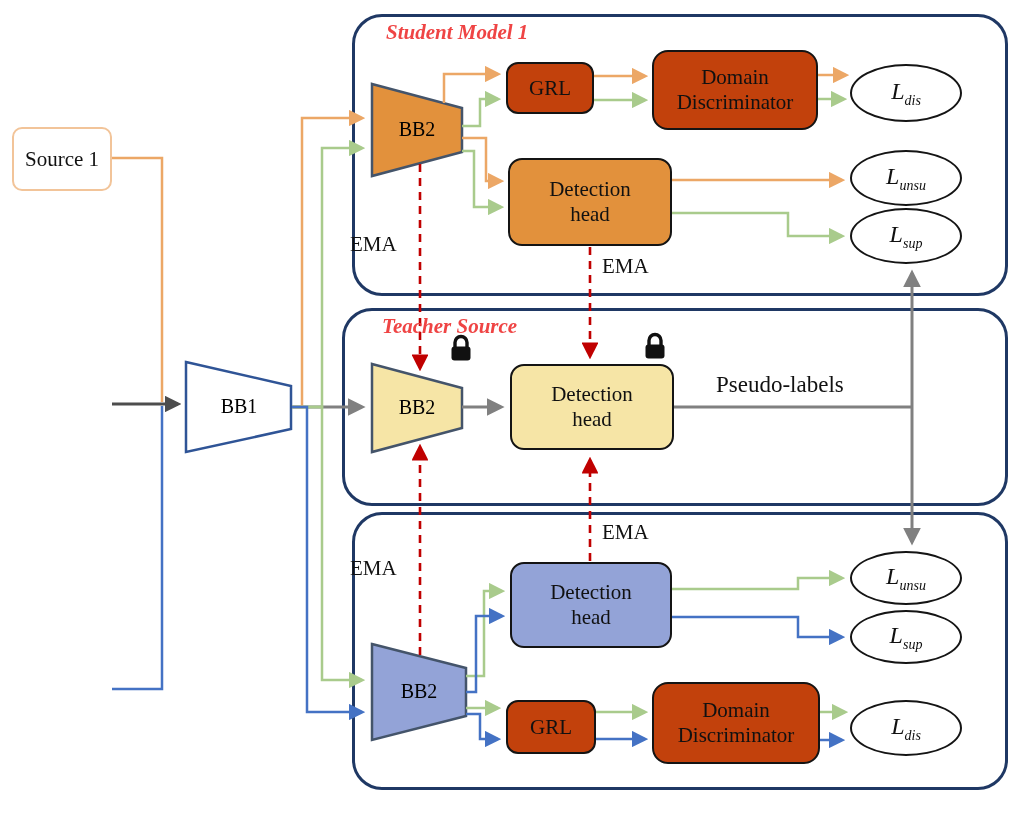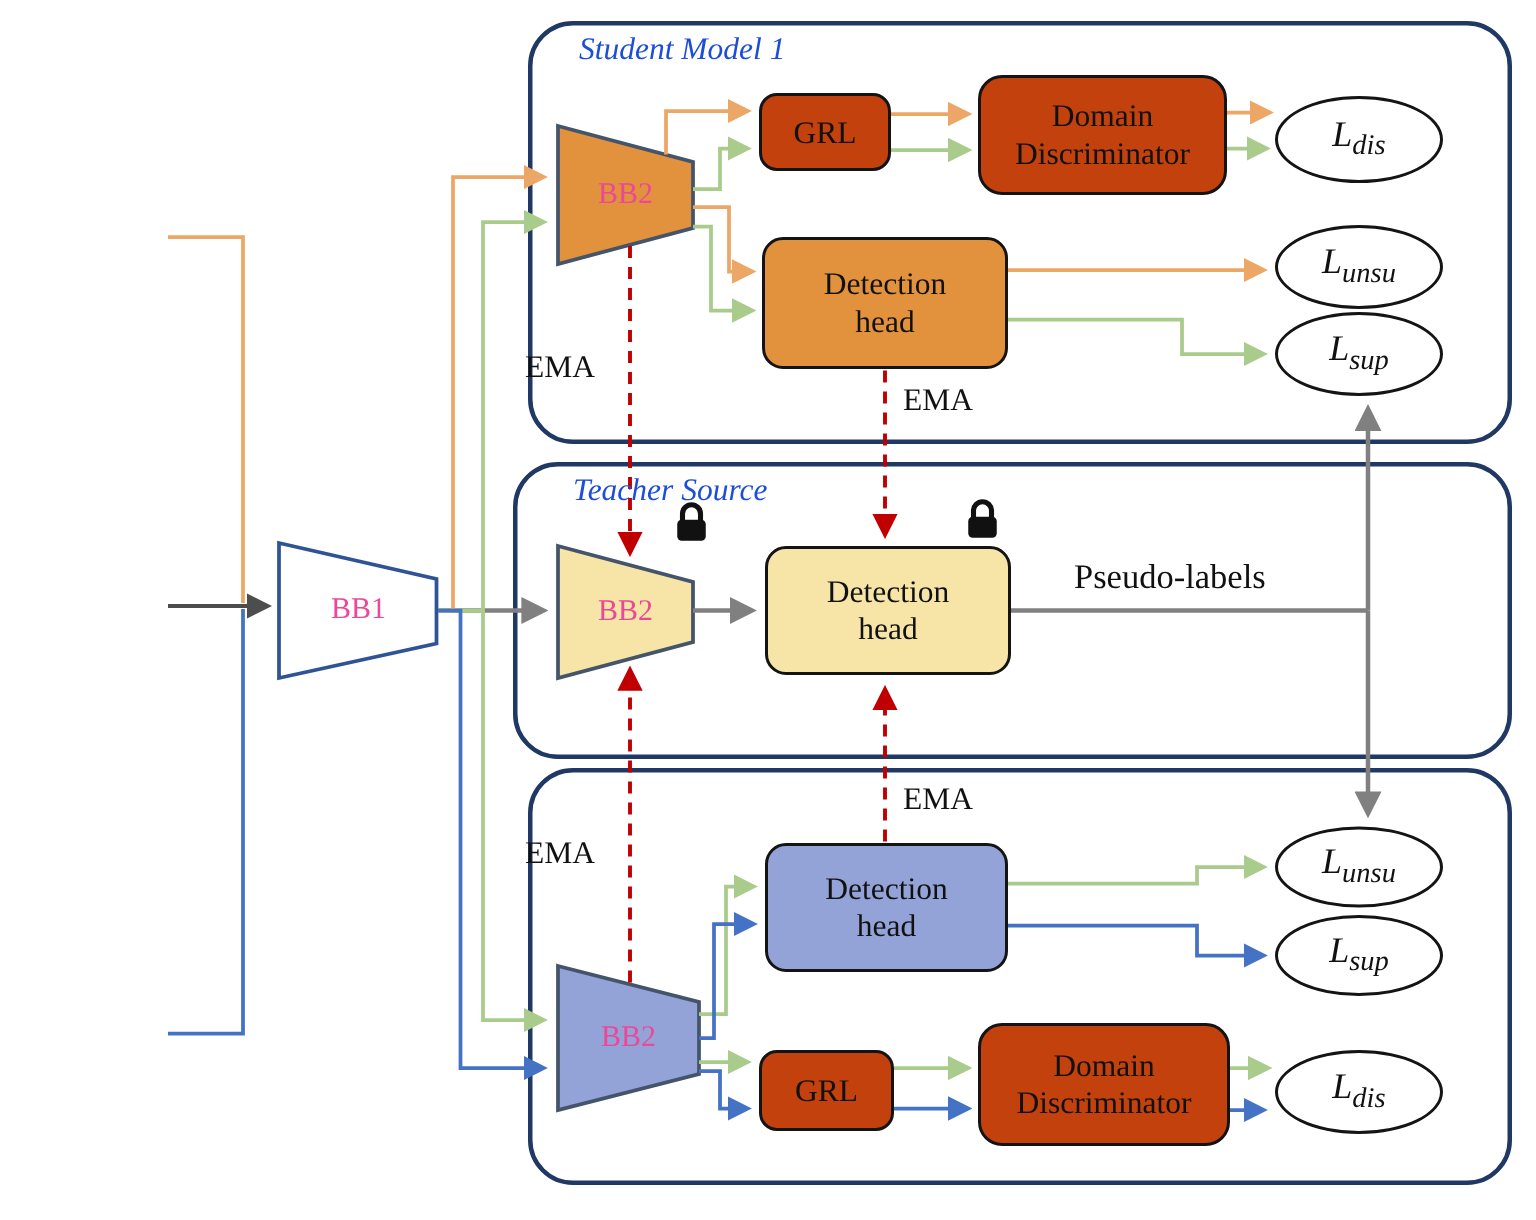--- a/index.html
+++ b/index.html
@@ -3,43 +3,43 @@
 <meta charset="utf-8">
 <style>
   * { box-sizing: border-box; margin: 0; padding: 0; }
   html,body { background:#ffffff; }
   body { font-family: "Liberation Serif", serif; color:#111; }
   .stage { position:relative; width:1024px; height:813px; background:#fff; overflow:hidden; }
 
   .wires { position:absolute; left:0; top:0; z-index:1; pointer-events:none; }
 
   .container { position:absolute; border:3px solid #1F3864; border-radius:30px; background:transparent; z-index:0; }
-  .title { position:absolute; z-index:2; font-style:italic; font-weight:normal; font-size:21px; color:#1d4ed8; }
+  .title { position:absolute; z-index:2; font-style:italic; font-weight:bold; font-size:21px; color:#ef4444; }
 
   .io-box { position:absolute; z-index:2; display:flex; align-items:center; justify-content:center;
             background:#fff; border-radius:10px; font-size:21px; }
   .src1 { border:2.5px solid #F2C499; }
   .target { border:3px solid #6FAE46; }
   .src2 { border:2.5px solid #4472C4; }
 
   .node { position:absolute; z-index:2; display:flex; align-items:center; justify-content:center;
           text-align:center; background:#c2410c; border:2.8px solid #141414; border-radius:12px;
           font-size:21px; line-height:1.18; }
   .node .narrow { display:inline-block; width:112px; }
   .fill-orange { background:#E2913C; }
   .fill-yellow { background:#F6E5A6; }
   .fill-blue   { background:#93A3D7; }
 
   .ellipse { position:absolute; z-index:2; display:flex; align-items:center; justify-content:center;
              background:#fff; border:2.8px solid #141414; border-radius:50%; }
   .loss { font-size:24px; }
   .loss i { font-style:italic; }
-  .loss sub { font-size:19px; font-style:italic; }
+  .loss sub { font-size:14px; font-style:italic; }
 
-  .trap-label { position:absolute; z-index:2; width:58px; text-align:center; font-size:20px; color:#ec4899; }
+  .trap-label { position:absolute; z-index:2; width:58px; text-align:center; font-size:20px; color:#000000; }
   .ema { position:absolute; z-index:2; font-size:21px; }
   .pseudo { position:absolute; z-index:2; font-size:23px; }
   .lock { position:absolute; z-index:3; }
 </style>
 </head>
 <body>
 
 <div class="stage">
 
   <div class="container" style="left:352px;top:14px;width:656px;height:282px"></div>
@@ -123,20 +123,21 @@
       <path d="M820,712 H845" stroke="#A9CB8C" stroke-width="2.5" marker-end="url(#m-green)"></path>
       <path d="M820,740 H842" stroke="#4472C4" stroke-width="2.5" marker-end="url(#m-blue)"></path>
       <path d="M672,589 H798 V578 H842" stroke="#A9CB8C" stroke-width="2.5" marker-end="url(#m-green)"></path>
       <path d="M672,617 H798 V637 H842" stroke="#4472C4" stroke-width="2.5" marker-end="url(#m-blue)"></path>
     </g>
   </svg>
 
   <div class="title" style="left:386px;top:20px">Student Model 1</div>
   <div class="title" style="left:382px;top:314px">Teacher Source</div>
 
+  <div class="io-box src1" style="left:12px;top:127px;width:100px;height:64px">Source 1</div>
 
   <div class="trap-label" style="left:210px;top:395px">BB1</div>
   <div class="trap-label" style="left:388px;top:118px">BB2</div>
   <div class="trap-label" style="left:388px;top:396px">BB2</div>
   <div class="trap-label" style="left:390px;top:680px">BB2</div>
 
   <div class="node" style="left:506px;top:62px;width:88px;height:52px">GRL</div>
   <div class="node" style="left:652px;top:50px;width:166px;height:80px;border-radius:16px">Domain Discriminator</div>
   <div class="node fill-orange" style="left:508px;top:158px;width:164px;height:88px;border-radius:14px">
     <span class="narrow">Detection head</span>

